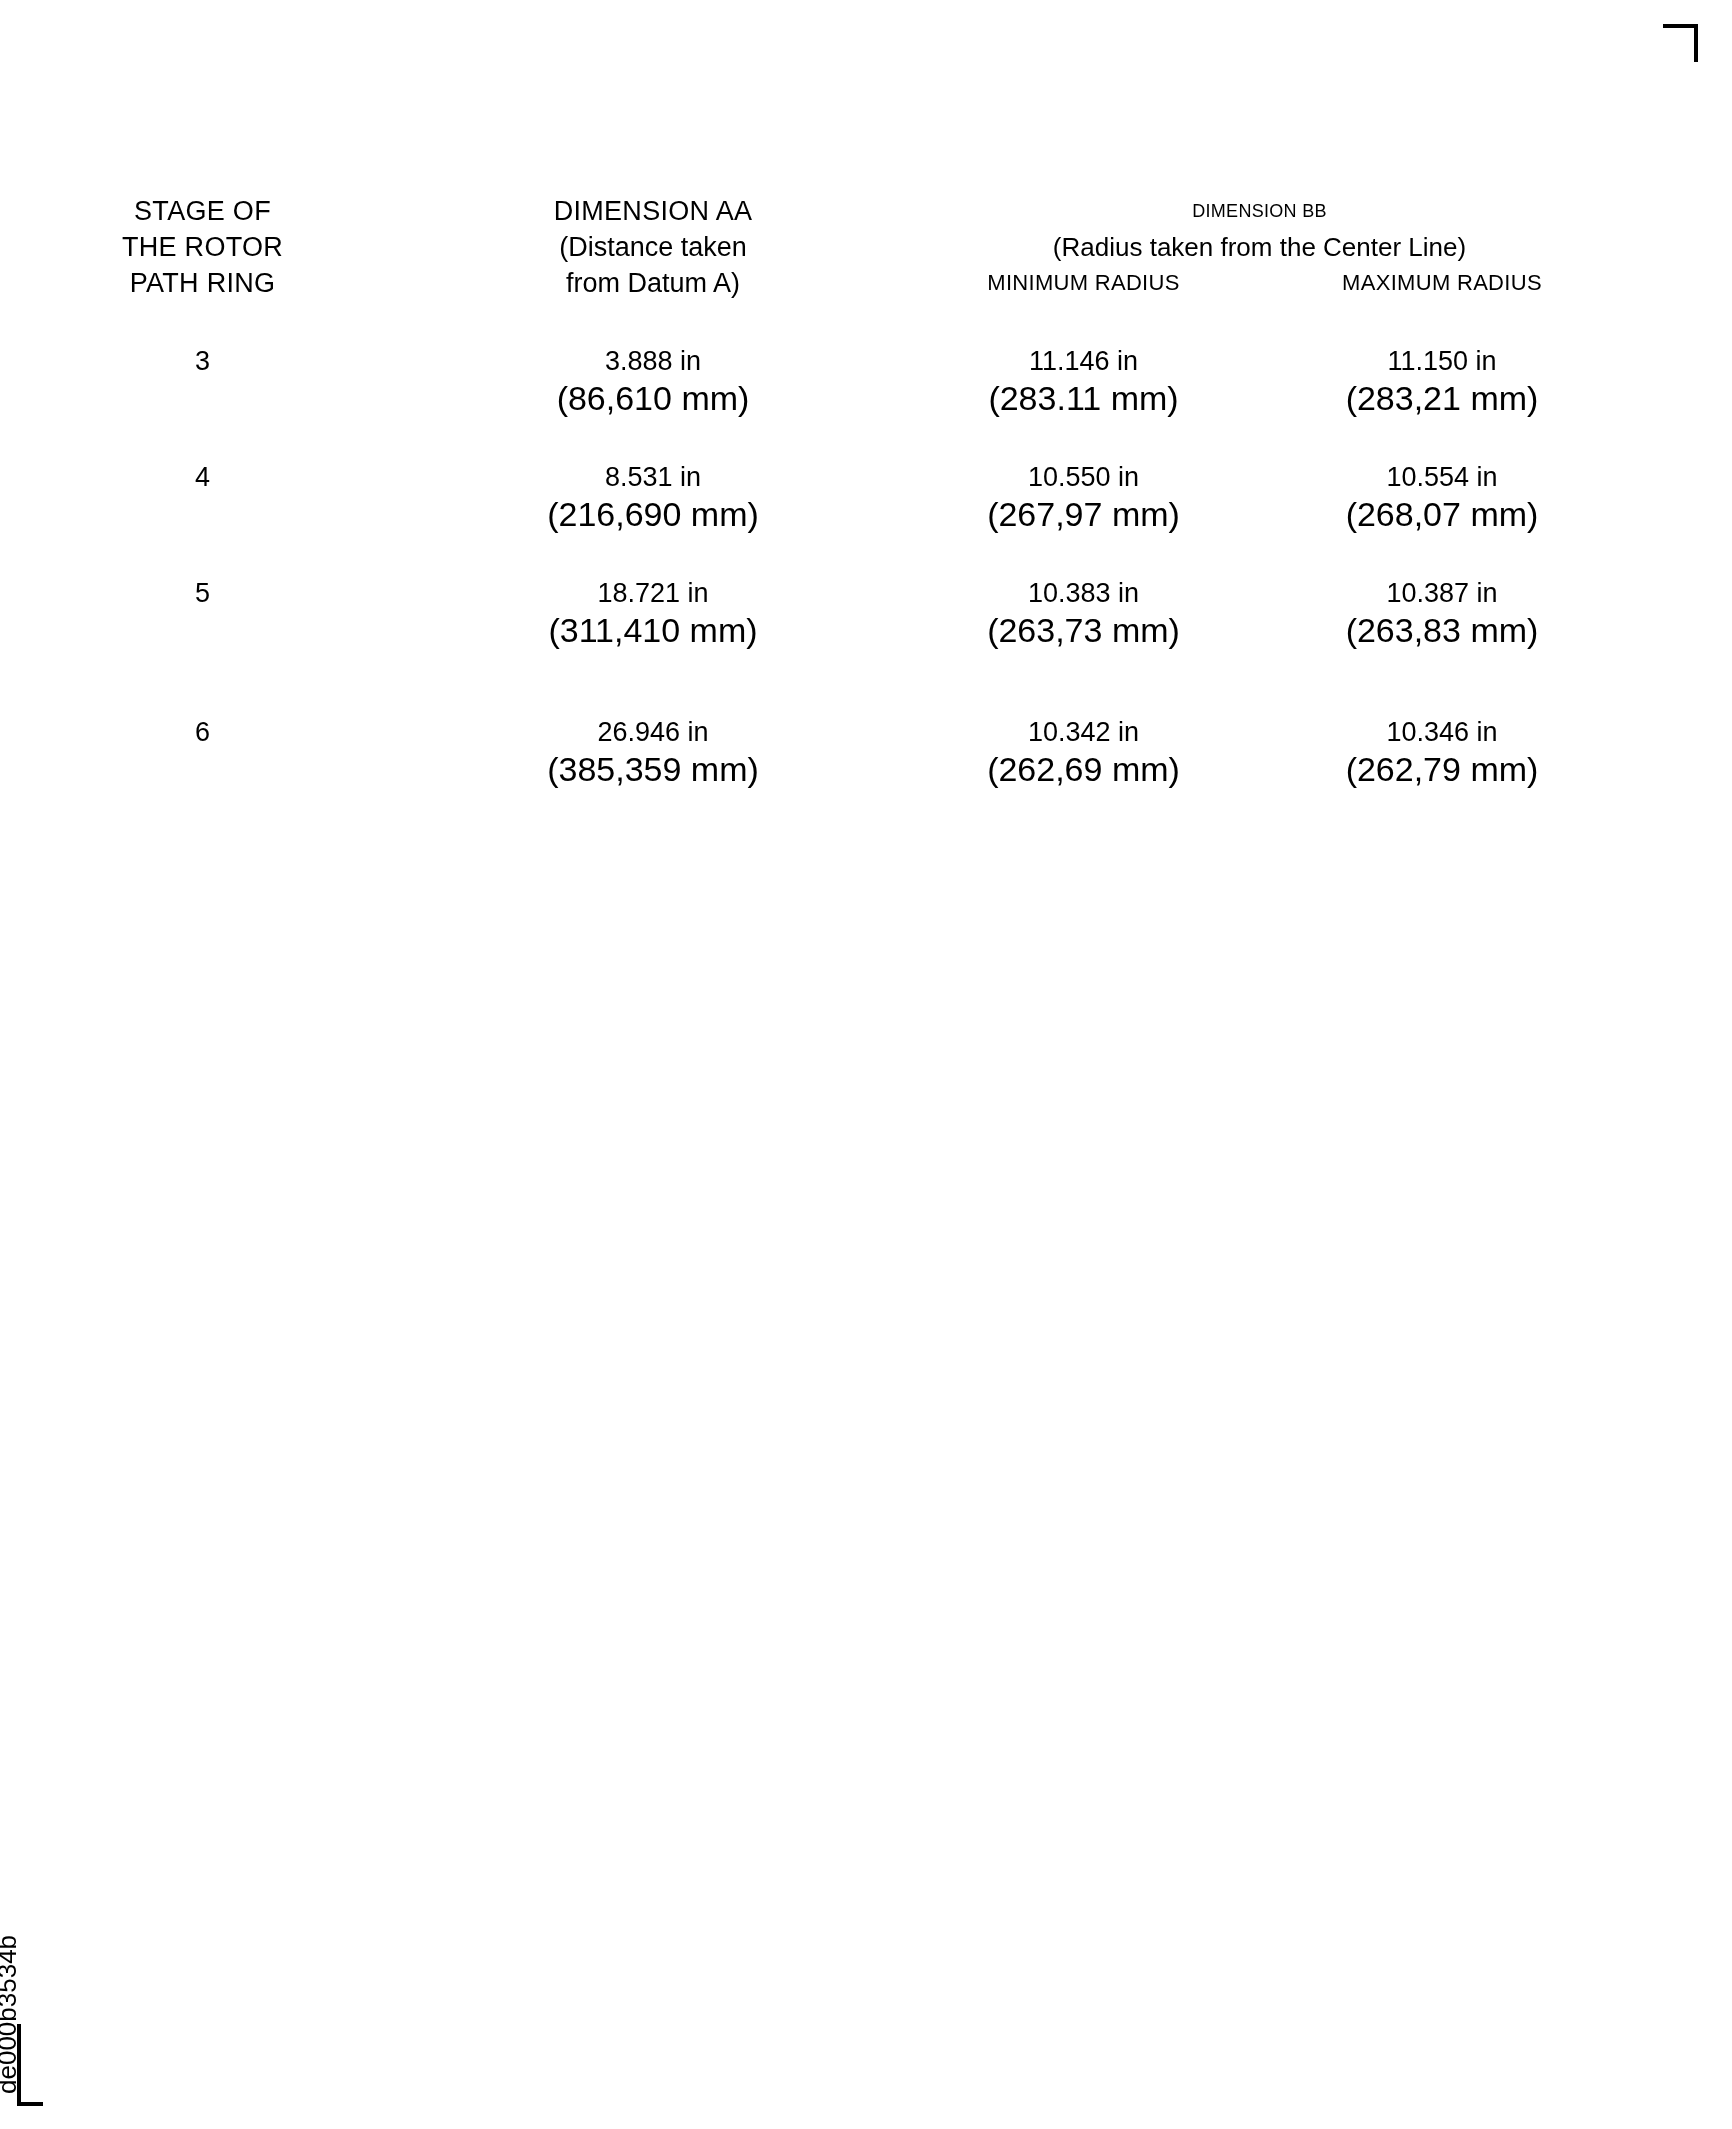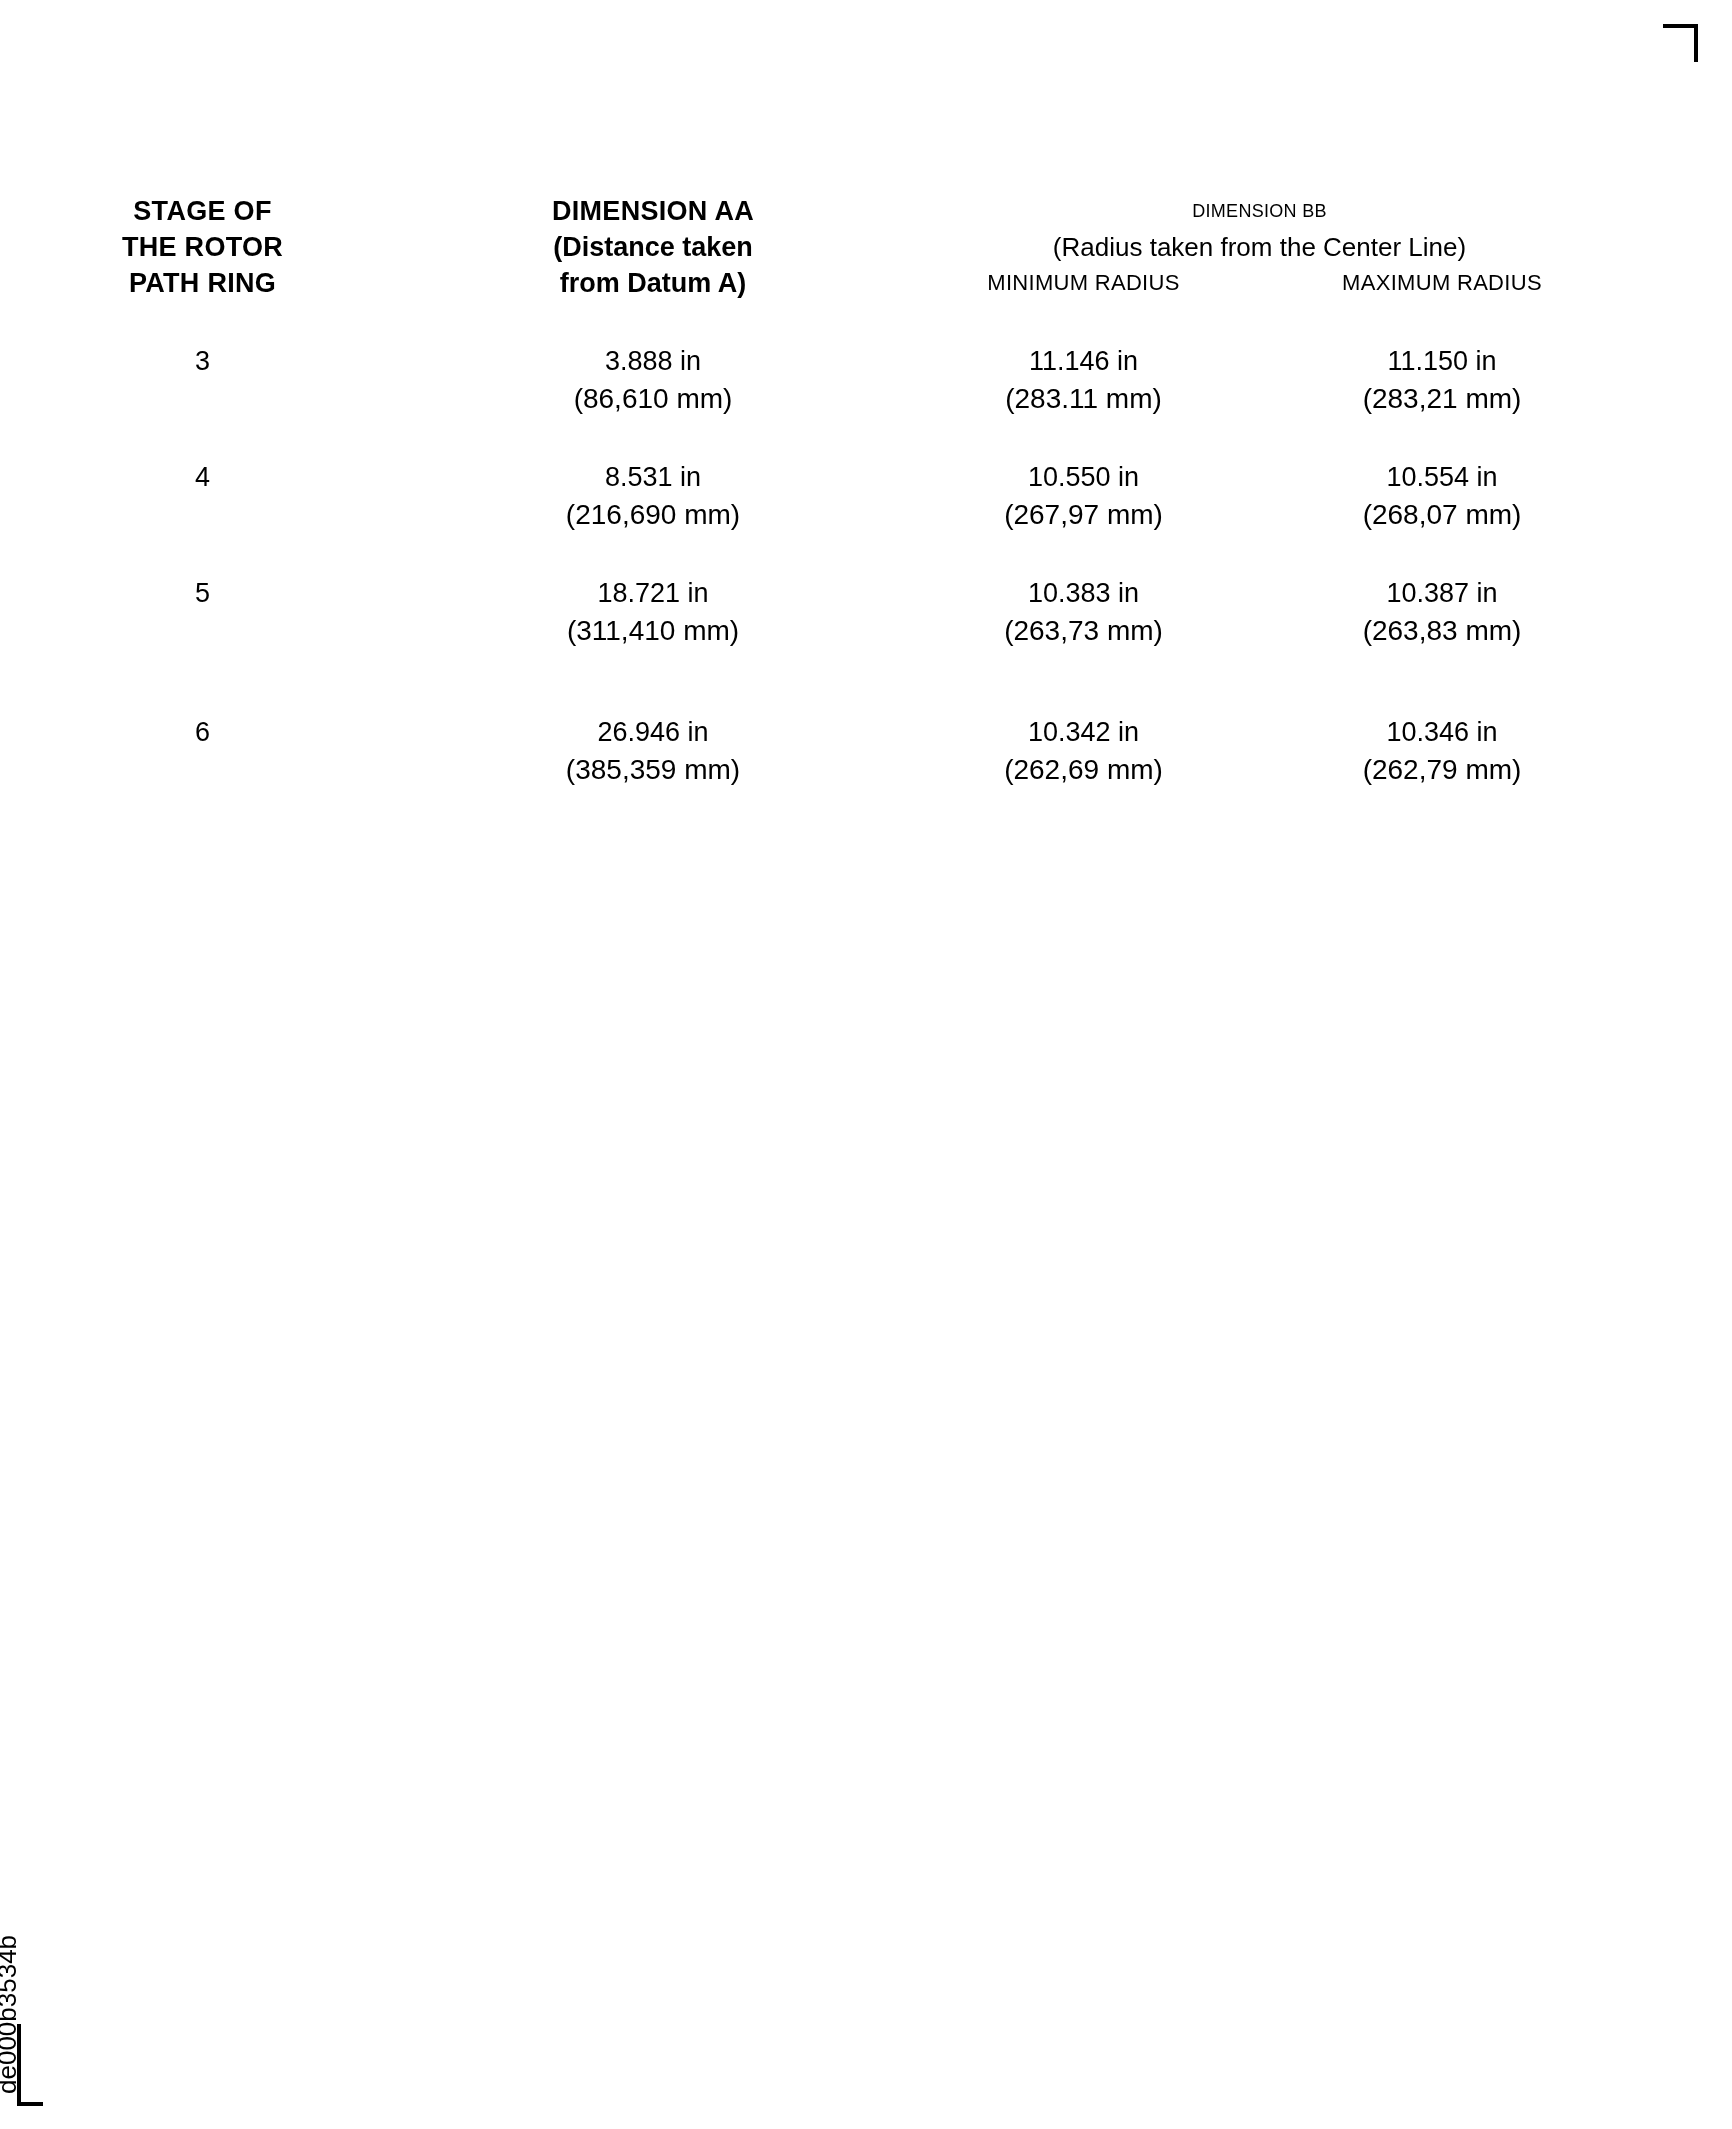--- a/index.html
+++ b/index.html
@@ -54,21 +54,20 @@
     vertical-align: top;
     text-align: center;
     font-weight: normal;
   }
 
   
   .hdr-line {
     font-size: 27px;
     line-height: 36px;
     white-space: nowrap;
-    font-weight: bold;
   }
 
   .hdr-caps {
     letter-spacing: 0.3px;
   }
 
   
   .bb-group {
     position: relative;
   }
@@ -108,21 +107,21 @@
     font-size: 27px;
     line-height: 37px;
   }
 
   .val {
     font-size: 27px;
     line-height: 37px;
     white-space: nowrap;
   }
   .val-mm {
-    font-size: 28px;
+    font-size: 34px;
     line-height: 37px;
     white-space: nowrap;
   }
 
   
   .figure-id-wrap {
     position: absolute;
     left: 17px;
     bottom: 23.5px;
     height: 274px;

